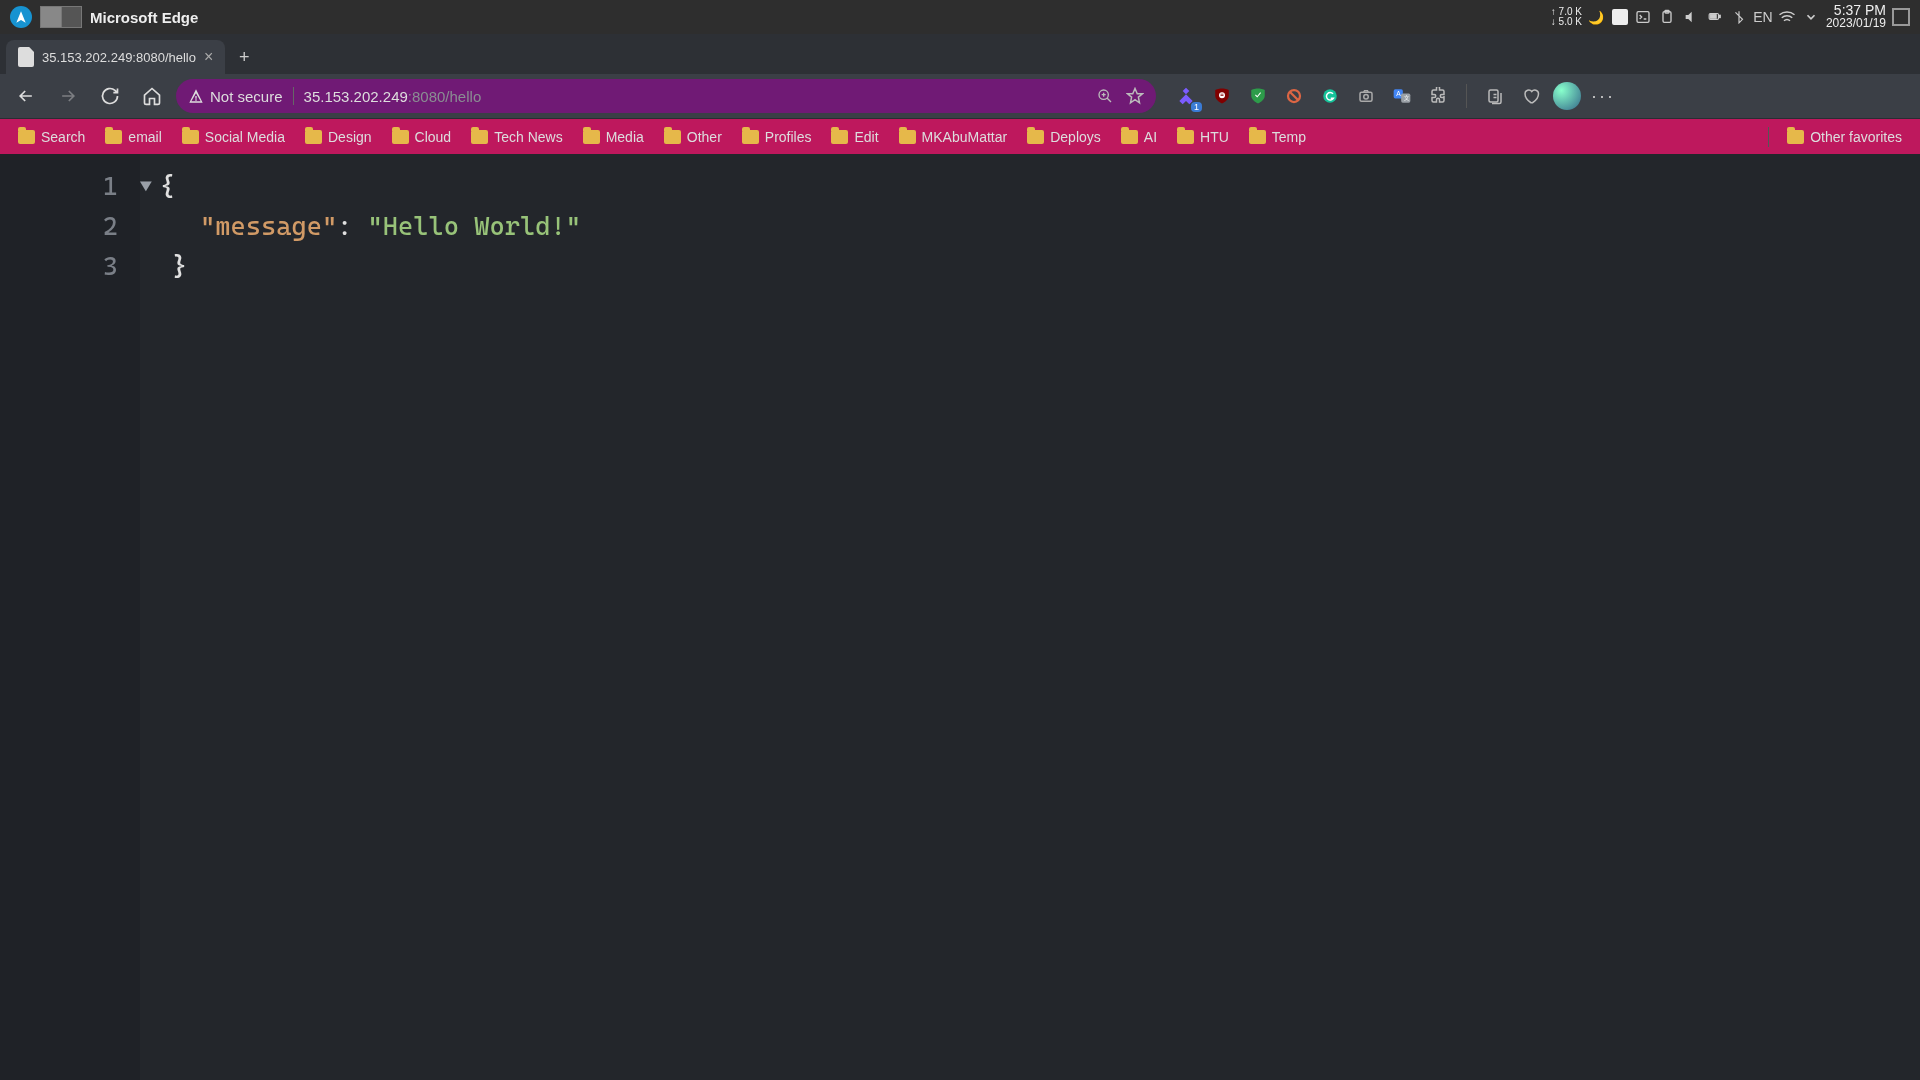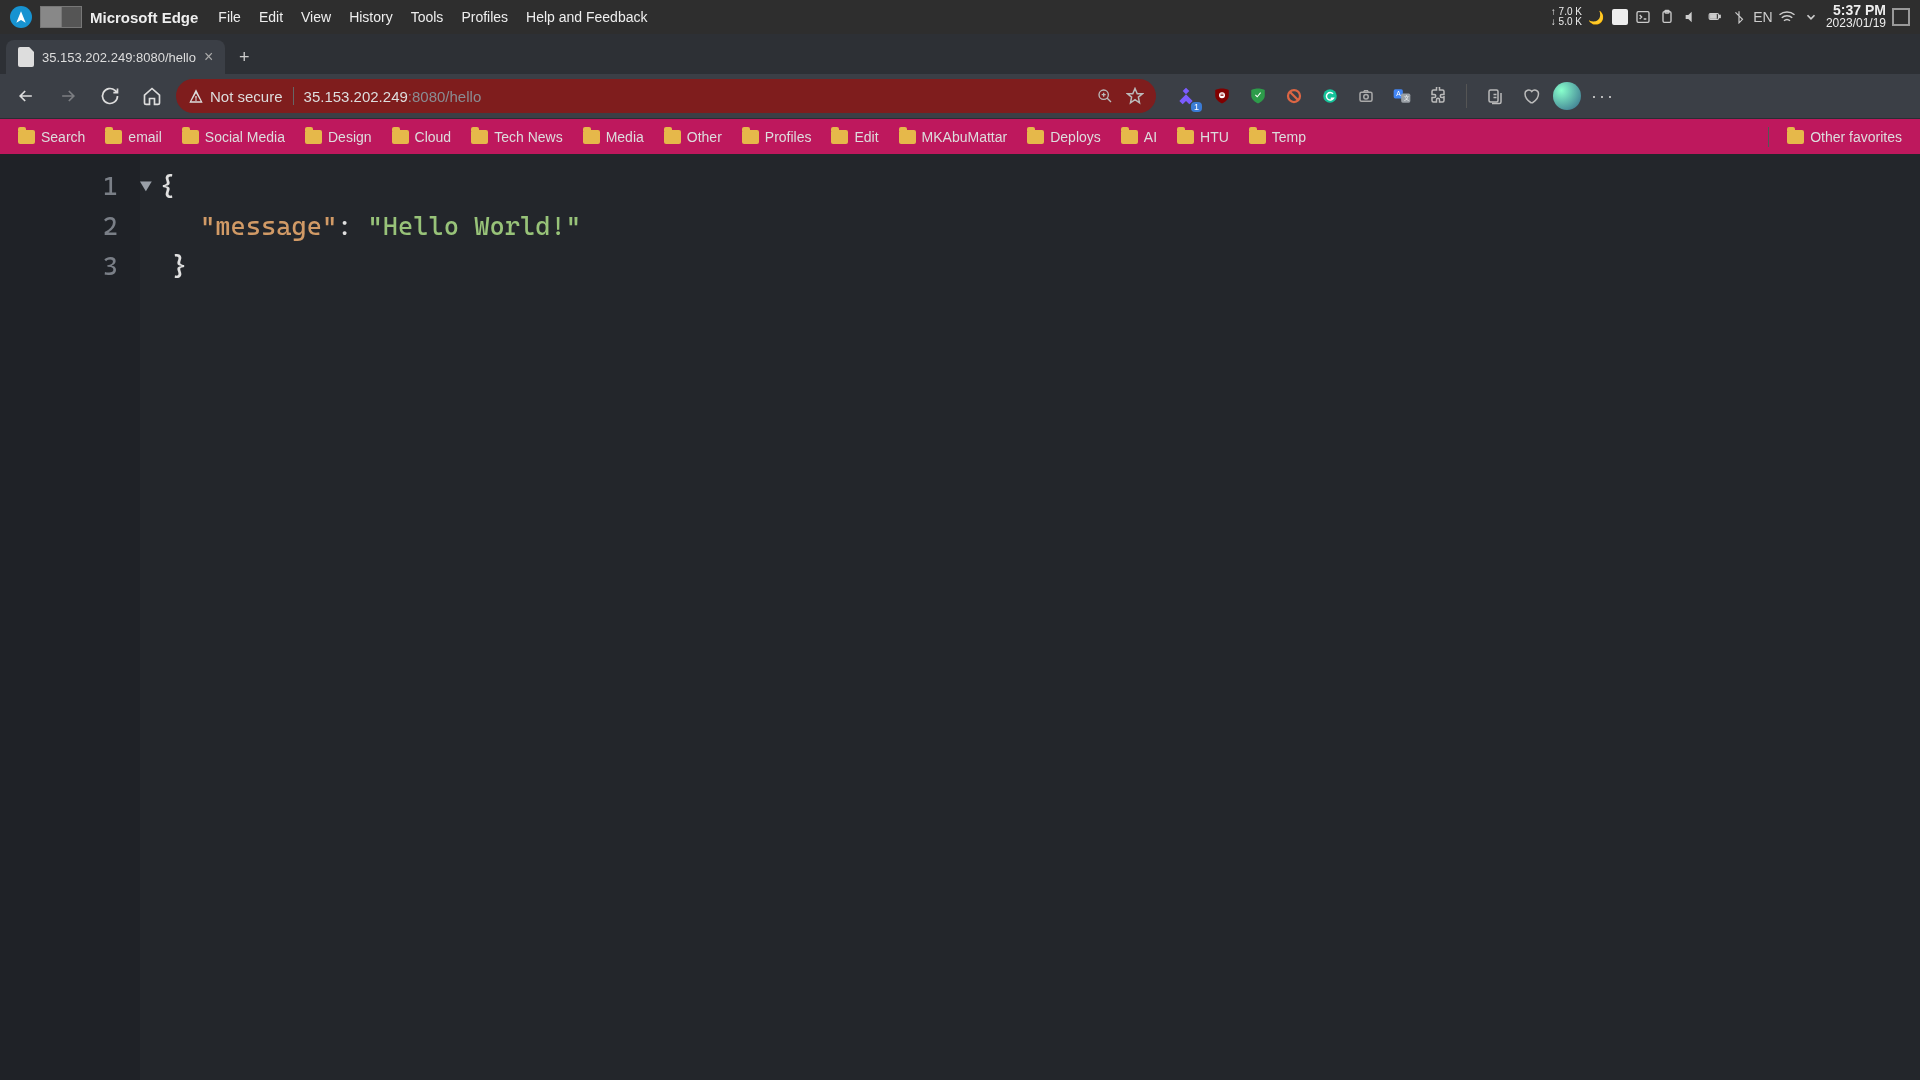--- a/index.html
+++ b/index.html
@@ -28,21 +28,21 @@
 .tab { display: flex; align-items: center; background: #3b3f46; height: 34px; padding: 0 12px; border-radius: 8px 8px 0 0; font-size: 13px; color: #ddd; max-width: 280px; gap: 8px; }
 .tab .page-icon { width: 16px; height: 20px; background: #ddd; border-radius: 2px; position: relative; clip-path: polygon(0 0, 70% 0, 100% 25%, 100% 100%, 0 100%); }
 .tab-title { overflow: hidden; white-space: nowrap; text-overflow: ellipsis; flex: 1; }
 .tab-close { font-size: 16px; color: #aaa; cursor: pointer; }
 .new-tab { width: 30px; height: 30px; display: flex; align-items: center; justify-content: center; color: #ccc; font-size: 18px; cursor: pointer; margin-left: 4px; margin-bottom: 2px; }
 
 
 .toolbar { height: 44px; background: #3b3f46; display: flex; align-items: center; padding: 0 8px; gap: 6px; }
 .nav-btn { width: 36px; height: 36px; display: flex; align-items: center; justify-content: center; color: #ddd; border-radius: 6px; cursor: pointer; }
 .nav-btn svg { width: 20px; height: 20px; }
-.addr-bar { flex: 1; max-width: 980px; height: 34px; background: #7f1d1d; border-radius: 17px; display: flex; align-items: center; padding: 0 12px; gap: 10px; font-size: 15px; }
+.addr-bar { flex: 1; max-width: 980px; height: 34px; background: #701a75; border-radius: 17px; display: flex; align-items: center; padding: 0 12px; gap: 10px; font-size: 15px; }
 .sec-warn { display: flex; align-items: center; gap: 6px; color: #ddd; }
 .sec-warn svg { width: 16px; height: 16px; }
 .sep { width: 1px; height: 18px; background: #666; }
 .url { color: #ddd; }
 .url .dim { color: #8a8d93; }
 .addr-right { margin-left: auto; display: flex; align-items: center; gap: 12px; }
 .ext-group { display: flex; align-items: center; gap: 8px; margin-left: 10px; }
 .ext { width: 28px; height: 28px; display: flex; align-items: center; justify-content: center; border-radius: 6px; cursor: pointer; position: relative; }
 .ext-badge { position: absolute; bottom: -2px; right: -2px; background: #3a7bd5; color: #fff; font-size: 9px; border-radius: 4px; padding: 0 3px; }
 .divider { width: 1px; height: 24px; background: #555; margin: 0 6px; }
@@ -81,29 +81,20 @@
     <div class="arch-logo">
       <svg viewBox="0 0 24 24" fill="#fff">
           <path d="M12 2 L20 22 L12 17 L4 22 Z"></path>
         </svg>
     </div>
     <div class="desk-icon">
       <div class="active"></div>
         <div></div>
     </div>
     <span class="app-name">Microsoft Edge</span>
-    <div class="menu-list">
-      <span>File</span>
-      <span>Edit</span>
-      <span>View</span>
-      <span>History</span>
-      <span>Tools</span>
-      <span>Profiles</span>
-      <span>Help and Feedback</span>
-    </div>
   </div>
   <div class="right">
     <div class="net-speed">
       <span>↑ <span>7.0 K</span></span>
       <span>↓ <span>5.0 K</span></span>
     </div>
     <span class="tray-icon">🌙</span>
     <span class="tray-icon" style="background:#eee;width:16px;height:16px;border-radius:2px;"></span>
     <span class="tray-icon">
         <svg viewBox="0 0 24 24" width="16" height="16" fill="none" stroke="#ccc" stroke-width="2">
@@ -139,21 +130,21 @@
         <svg viewBox="0 0 24 24" width="18" height="18" fill="none" stroke="#ccc" stroke-width="2">
           <path d="M2 9a16 16 0 0120 0M5 13a11 11 0 0114 0M8 17a6 6 0 018 0M12 21h0"></path>
         </svg>
       </span>
     <span class="tray-icon">
         <svg viewBox="0 0 24 24" width="14" height="14" fill="none" stroke="#ccc" stroke-width="3">
           <path d="M6 9l6 6 6-6"></path>
         </svg>
       </span>
     <div class="time-block">
-      <span style="font-weight:700;font-size:14px;">5:37 PM</span>
+      <span style="font-weight:400;font-size:14px;">5:37 PM</span>
       <span>2023/01/19</span>
     </div>
     <span class="tray-square"></span>
   </div>
 </div>
 
 <div class="tab-bar">
   <div class="tab">
     <span class="page-icon"></span>
     <span class="tab-title">35.153.202.249:8080/hello</span>

